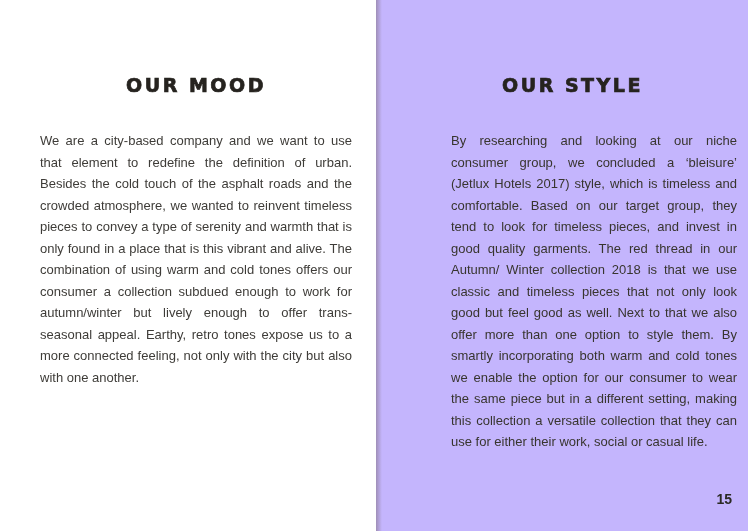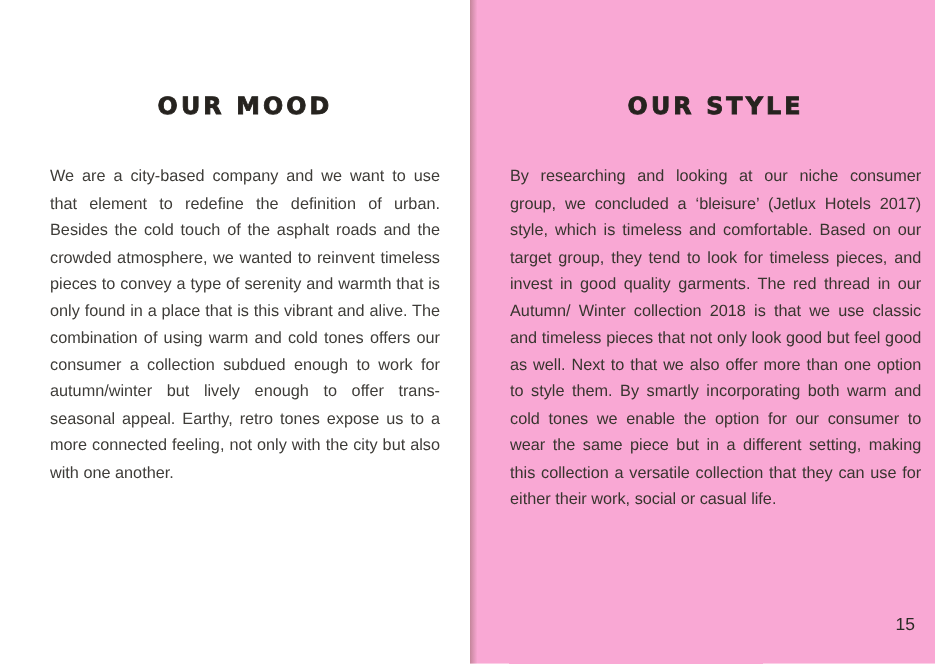--- a/index.html
+++ b/index.html
@@ -20,21 +20,21 @@
     height: 100%;
     position: relative;
   }
   .panel.left {
     width: 376px;
     background: #ffffff;
     padding: 74px 24px 0 40px;
   }
   .panel.right {
     width: 372px;
-    background: #f9a8d4;
+    background: #c4b5fd;
     padding: 74px 11px 0 32px;
   }
   
   .panel.right::before {
     content: "";
     position: absolute;
     left: 0;
     top: 0;
     bottom: 0;
     width: 6px;
@@ -56,27 +56,28 @@
   .body-text {
     margin: 0;
     font-size: 13px;
     line-height: 21.5px;
     color: #3e3c38;
     text-align: justify;
     text-justify: inter-word;
   }
   .panel.right .body-text {
     color: #38352f;
+    margin-left: 43px;
   }
   .page-number {
     position: absolute;
     right: 16px;
     top: 491px;
     font-size: 14px;
-    font-weight: 400;
+    font-weight: 700;
     color: #2b2a25;
     font-family: "Liberation Sans", sans-serif;
   }
 </style>
 </head>
 <body>
 
 <div class="page">
 
   <section class="panel left">

